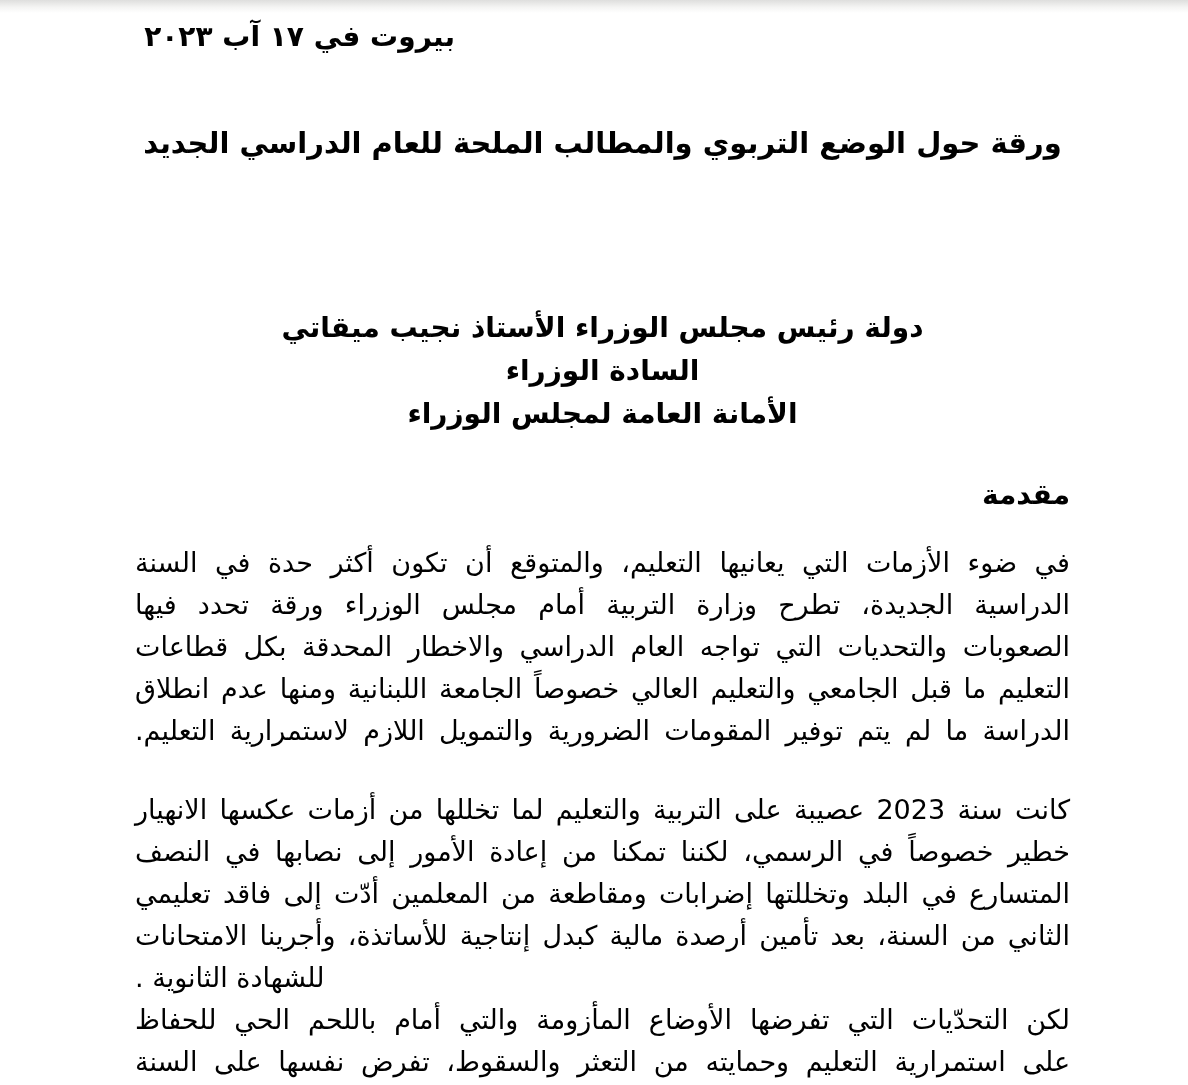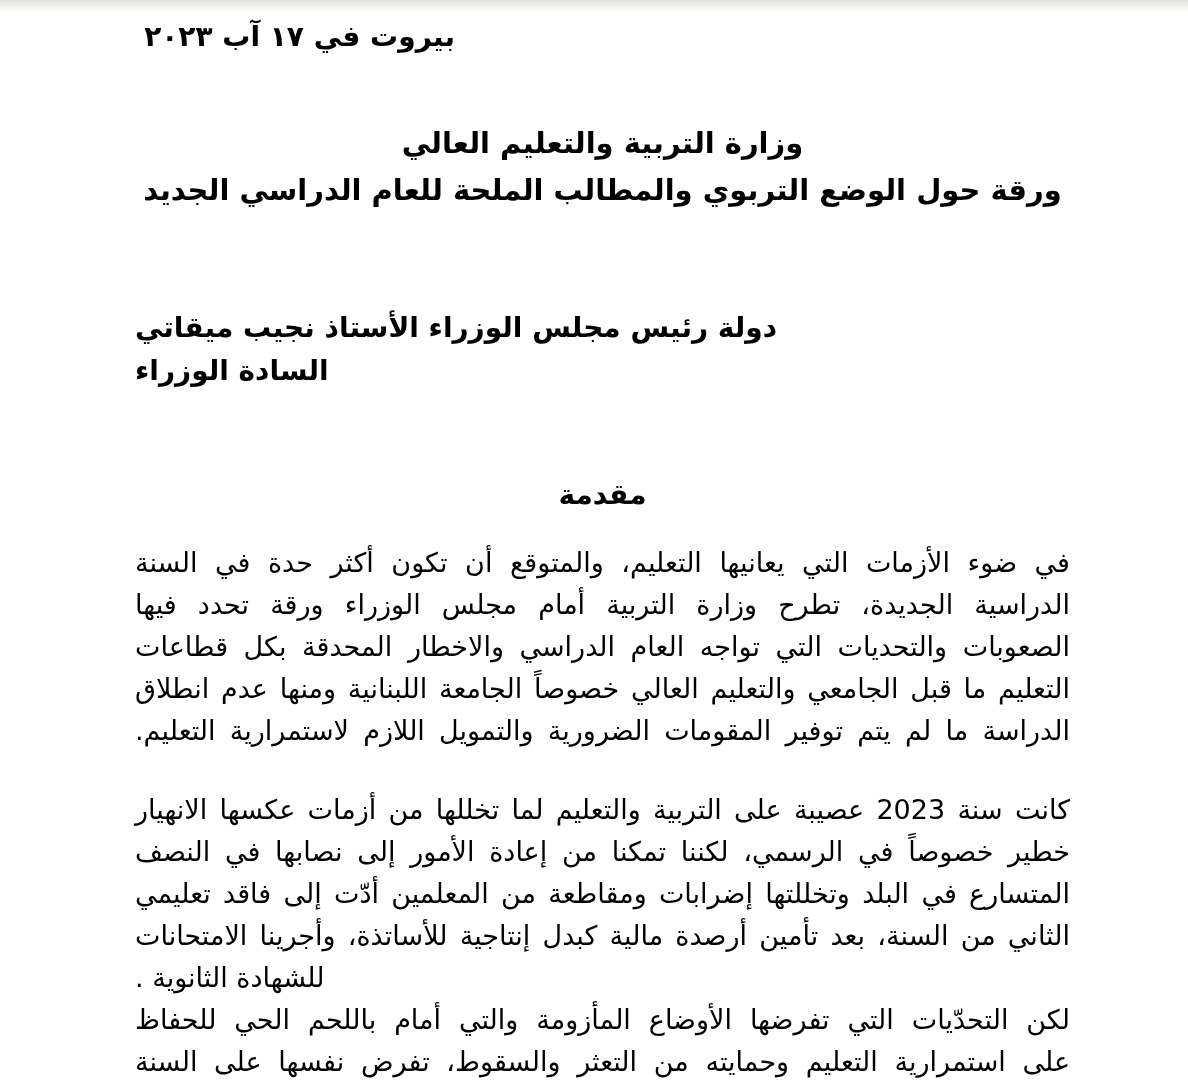--- a/index.html
+++ b/index.html
@@ -11,46 +11,46 @@
   .top-shade{
     position:absolute;top:0;left:0;width:1188px;height:13px;
     background:linear-gradient(to bottom,#dededd 0%,#f4f4f3 55%,#ffffff 100%);
   }
   .abs{position:absolute;left:135px;width:935px;direction:rtl;unicode-bidi:embed;}
   .date-line{
     top:20px;left:135px;width:320px;
     font-size:28px;font-weight:bold;text-align:right;letter-spacing:.5px;
   }
   .title-block{top:120px;text-align:center;font-weight:bold;font-size:29px;line-height:47px;}
-  .addr-block{top:306px;text-align:left;font-weight:bold;font-size:28px;line-height:43px;}
-  .intro-heading{top:478px;text-align:center;font-weight:bold;font-size:28px;}
+  .addr-block{top:306px;text-align:center;font-weight:bold;font-size:28px;line-height:43px;}
+  .intro-heading{top:478px;text-align:right;font-weight:bold;font-size:28px;}
   .para{font-size:27px;line-height:42px;}
   .para-1{top:542px;}
   .para-2{top:789px;}
   .para-3{top:999px;}
   .jl{text-align:justify;text-align-last:justify;text-justify:inter-word;}
   .ll{text-align:left;}
 </style>
 </head>
 <body>
 
 <div class="page">
 
   <div class="top-shade"></div>
 
   <div class="abs date-line">بيروت في ١٧ آب ٢٠٢٣</div>
 
   <div class="abs title-block">
-    <div>وزارة التربية والتعليم العالي</div>
     <div>ورقة حول الوضع التربوي والمطالب الملحة للعام الدراسي الجديد</div>
   </div>
 
   <div class="abs addr-block">
     <div>دولة رئيس مجلس الوزراء الأستاذ نجيب ميقاتي</div>
     <div>السادة الوزراء</div>
+    <div>الأمانة العامة لمجلس الوزراء</div>
   </div>
 
   <div class="abs intro-heading">مقدمة</div>
 
   <div class="abs para para-1">
     <div class="jl">في ضوء الأزمات التي يعانيها التعليم، والمتوقع أن تكون أكثر حدة في السنة</div>
     <div class="jl">الدراسية الجديدة، تطرح وزارة التربية أمام مجلس الوزراء ورقة تحدد فيها</div>
     <div class="jl">الصعوبات والتحديات التي تواجه العام الدراسي والاخطار المحدقة بكل قطاعات</div>
     <div class="jl">التعليم ما قبل الجامعي والتعليم العالي خصوصاً الجامعة اللبنانية ومنها عدم انطلاق</div>
     <div class="jl">الدراسة ما لم يتم توفير المقومات الضرورية والتمويل اللازم لاستمرارية التعليم.</div>

